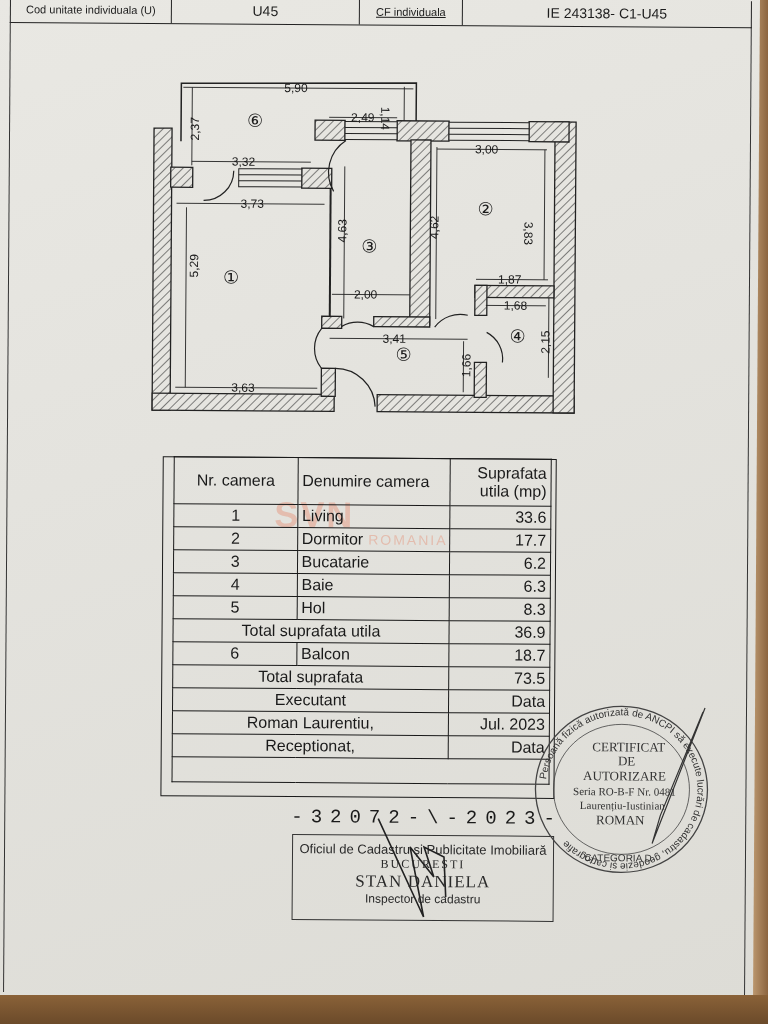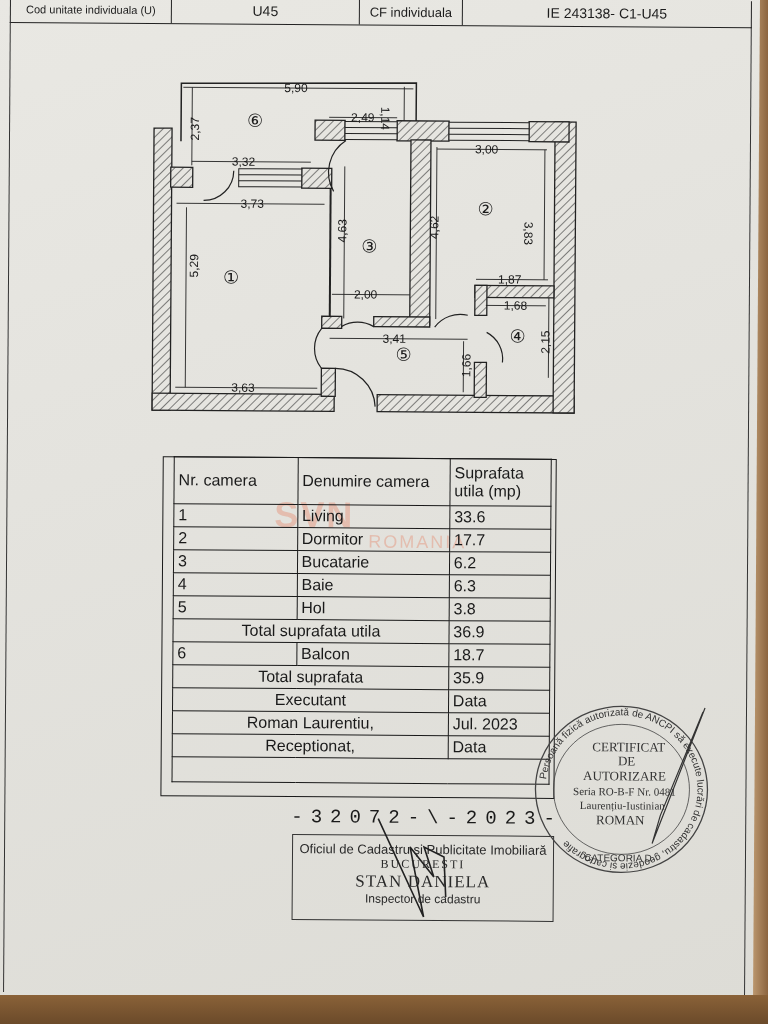--- a/index.html
+++ b/index.html
@@ -22,53 +22,53 @@
     background:linear-gradient(90deg,#caa77d,#8c6540);
   }
   
   .hdr { position:absolute; left:10px; top:2px; width:740px; height:26px;
     border:1.5px solid #222; border-top:none; display:flex; }
   .hdr > div { border-right:1.5px solid #222; display:flex; align-items:center;
     justify-content:center; color:#1c1c1c; }
   .hdr > div:last-child { border-right:none; }
   .h1 { width:160px; font-size:11px; }
   .h2 { width:187px; font-size:14px; }
-  .h3 { width:102px; font-size:13px; }
+  .h3 { width:102px; font-size:11px;text-decoration:underline; }
   .h4 { flex:1; font-size:14px; }
   .frame { position:absolute; left:10px; top:28px; width:740px; height:970px;
     border-left:1.5px solid #333; border-right:1.5px solid #333; }
 
   
   svg.plan { position:absolute; left:0; top:0; }
   .dim { font-size:12px; fill:#1a1a1a; font-family:"Liberation Sans", sans-serif; }
 
   
   table.rooms { position:absolute; left:177px; top:461px; width:378px;
     border-collapse:collapse; font-size:16px; color:#1a1a1a; }
   table.rooms td { border:1.5px solid #1a1a1a; padding:0 4px; height:22px; }
-  table.rooms .c1 { width:112px; }
+  table.rooms .c1 { width:112px; text-align:center; }
   table.rooms .c2 { width:140px; text-align:left; }
-  table.rooms .c3 { width:90px; text-align:left; }
+  table.rooms .c3 { width:90px; text-align:right; }
   table.rooms .hdrrow td { height:46px; }
   table.rooms .span { text-align:center; }
   .outer-box { position:absolute; left:166px; top:461px; width:392px; height:338px;
     border:1.5px solid #1a1a1a; }
   .regnum { position:absolute; left:297px; top:810px; font-size:19px; letter-spacing:8px;
     color:#1a1a1a; font-family:"Liberation Mono", monospace; }
   .ocpi { position:absolute; left:298px; top:838px; width:260px; height:84px;
     border:1.5px solid #333; text-align:center; color:#2a2a2a; }
   .ocpi .l1 { font-size:13px; margin-top:6px; }
   .ocpi .l2 { font-family:"Liberation Serif", serif; font-size:12px; letter-spacing:2px; }
   .ocpi .l3 { font-family:"Liberation Serif", serif; font-size:17px; letter-spacing:1px; }
   .ocpi .l4 { font-size:12px; }
   .seal { position:absolute; left:538px; top:705px; width:178px; height:172px; }
   .watermark { position:absolute; left:278px; top:492px; color:rgba(230,120,90,0.35);
     font-size:36px; font-weight:bold; letter-spacing:2px;margin-top:6px; }
   .watermark2 { position:absolute; left:372px; top:535px; color:rgba(230,120,90,0.35);
-    font-size:18px; letter-spacing:2px; }
+    font-size:14px; letter-spacing:2px; }
 </style>
 </head>
 <body>
 
 <div class="desk-right"></div>
 <div class="paper">
 
   <div class="hdr">
     <div class="h1">Cod unitate individuala (U)</div>
     <div class="h2">U45</div>
@@ -206,34 +206,34 @@
           <td class="c3">6.2</td>
         </tr>
     <tr>
           <td class="c1">4</td>
           <td class="c2">Baie</td>
           <td class="c3">6.3</td>
         </tr>
     <tr>
           <td class="c1">5</td>
           <td class="c2">Hol</td>
-          <td class="c3">3.8</td>
+          <td class="c3">8.3</td>
         </tr>
     <tr>
           <td colspan="2" class="span">Total suprafata utila</td>
           <td class="c3">36.9</td>
         </tr>
     <tr>
           <td class="c1">6</td>
           <td class="c2">Balcon</td>
           <td class="c3">18.7</td>
         </tr>
     <tr>
           <td colspan="2" class="span">Total suprafata</td>
-          <td class="c3">35.9</td>
+          <td class="c3">73.5</td>
         </tr>
     <tr>
           <td colspan="2" class="span">Executant</td>
           <td class="c3">Data</td>
         </tr>
     <tr>
           <td colspan="2" class="span">Roman Laurentiu,</td>
           <td class="c3">Jul. 2023</td>
         </tr>
     <tr>

